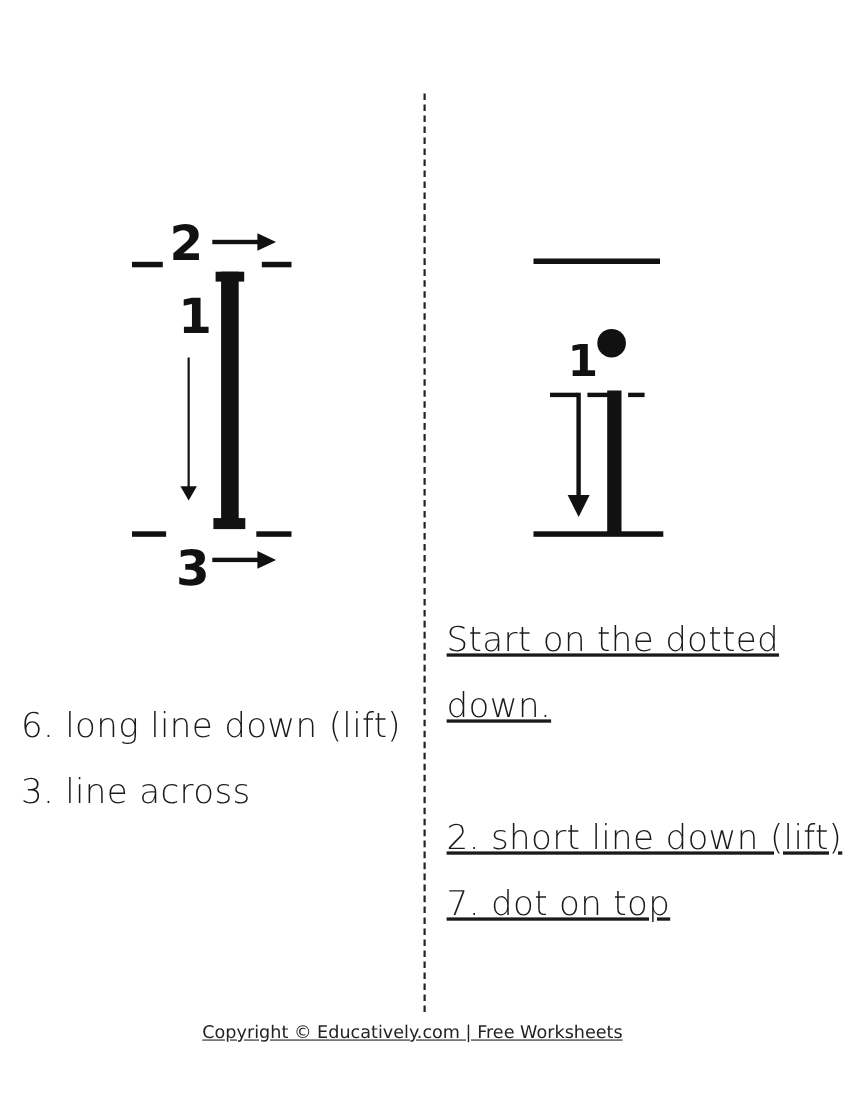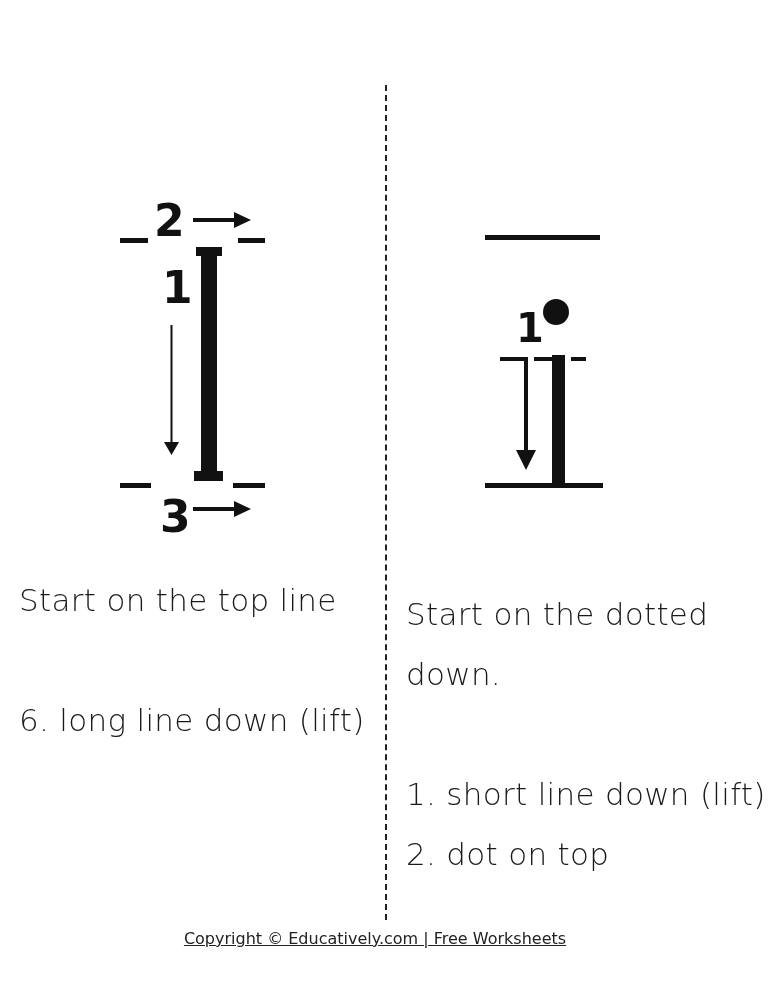--- a/index.html
+++ b/index.html
@@ -5,21 +5,21 @@
     html, body { margin: 0; padding: 0; background: #ffffff; }
     body { width: 773px; height: 1000px; position: relative; overflow: hidden;
            font-family: "DejaVu Sans", sans-serif; color: #111111; }
     .divider { position: absolute; left: 385px; top: 85px; height: 835px; width: 0;
                border-left: 2px dashed #222222; }
     .glyph { position: absolute; }
     .text-block { position: absolute; font-size: 31px; line-height: 60px; font-weight: 300;
                   letter-spacing: 0.3px; color: #1a1a1a; }
     .text-block p { margin: 0; white-space: nowrap; }
     .left-text { left: 19px; top: 570px; width: 360px; }
-    .right-text { left: 406px; top: 584px; width: 360px; }
+    .right-text { left: 406px; top: 552px; width: 360px; text-decoration: underline; }
     .spacer { height: 60px; }
     .footer { position: absolute; left: 0; width: 750px; top: 929px; text-align: center;
               font-size: 16px; color: #222222; }
     .footer a { color: #222222; text-decoration: underline; }
     .num { font-family: "DejaVu Sans", sans-serif; font-weight: 700; fill: #111; }
   </style>
 </head>
 <body>
 
 <div class="divider"></div>
@@ -66,28 +66,28 @@
 
   <rect x="54" y="137" width="4" height="95" fill="#111"></rect>
   <polygon points="46,230 56,250 66,230" fill="#111"></polygon>
 
   <rect x="82" y="135" width="13" height="130" fill="#111"></rect>
 
   <rect x="15" y="263" width="118" height="5" fill="#111"></rect>
 </svg>
 
 <div class="text-block left-text">
-  <p>Start on the top line</p>
   <div class="spacer"></div>
   <p>6. long line down (lift)</p>
+  <p>3. line across</p>
 </div>
 
 <div class="text-block right-text">
   <p>Start on the dotted</p>
   <p>down.</p>
   <div class="spacer"></div>
-  <p>1. short line down (lift)</p>
-  <p>2. dot on top</p>
+  <p>2. short line down (lift)</p>
+  <p>7. dot on top</p>
 </div>
 
 <div class="footer">
   <a>Copyright © Educatively.com | Free Worksheets</a>
 </div>
 
 </body></html>

